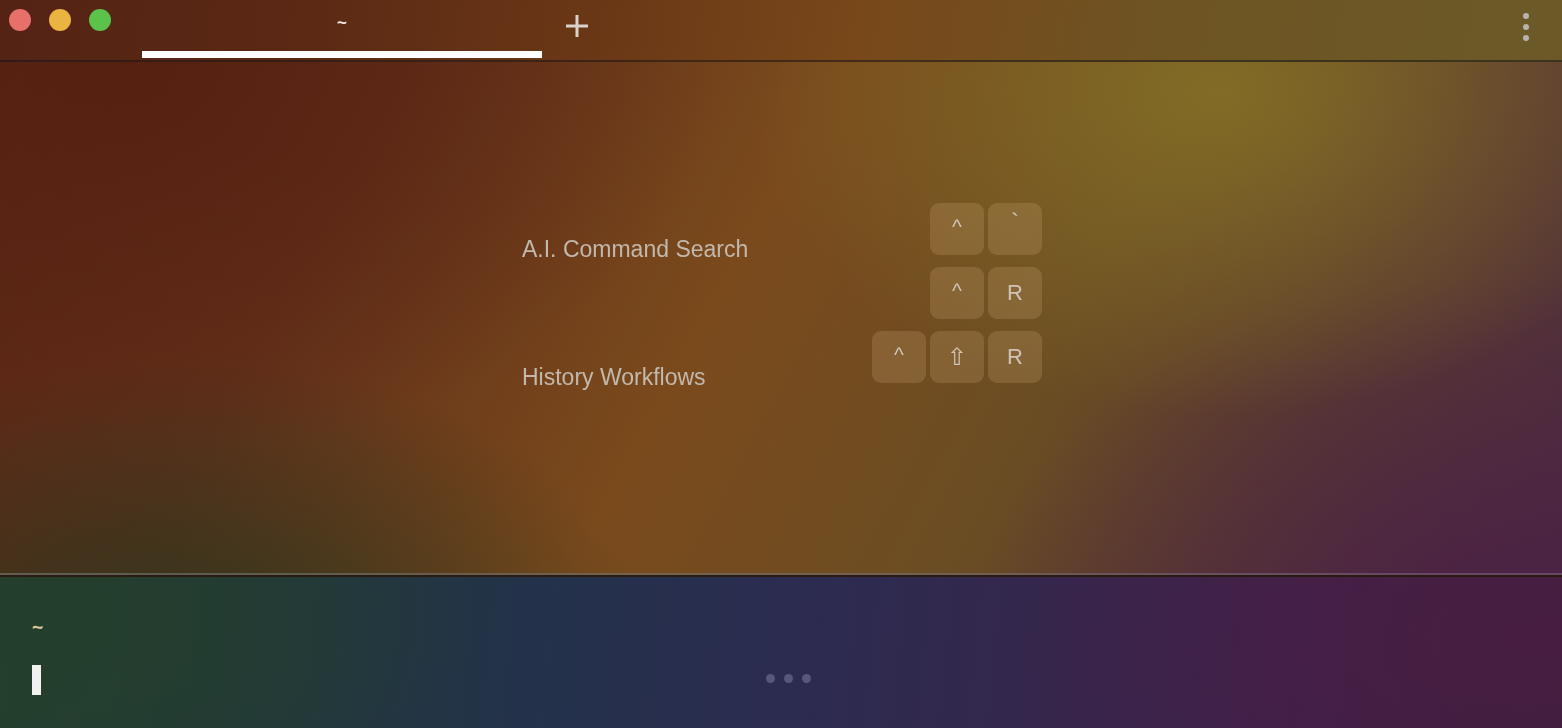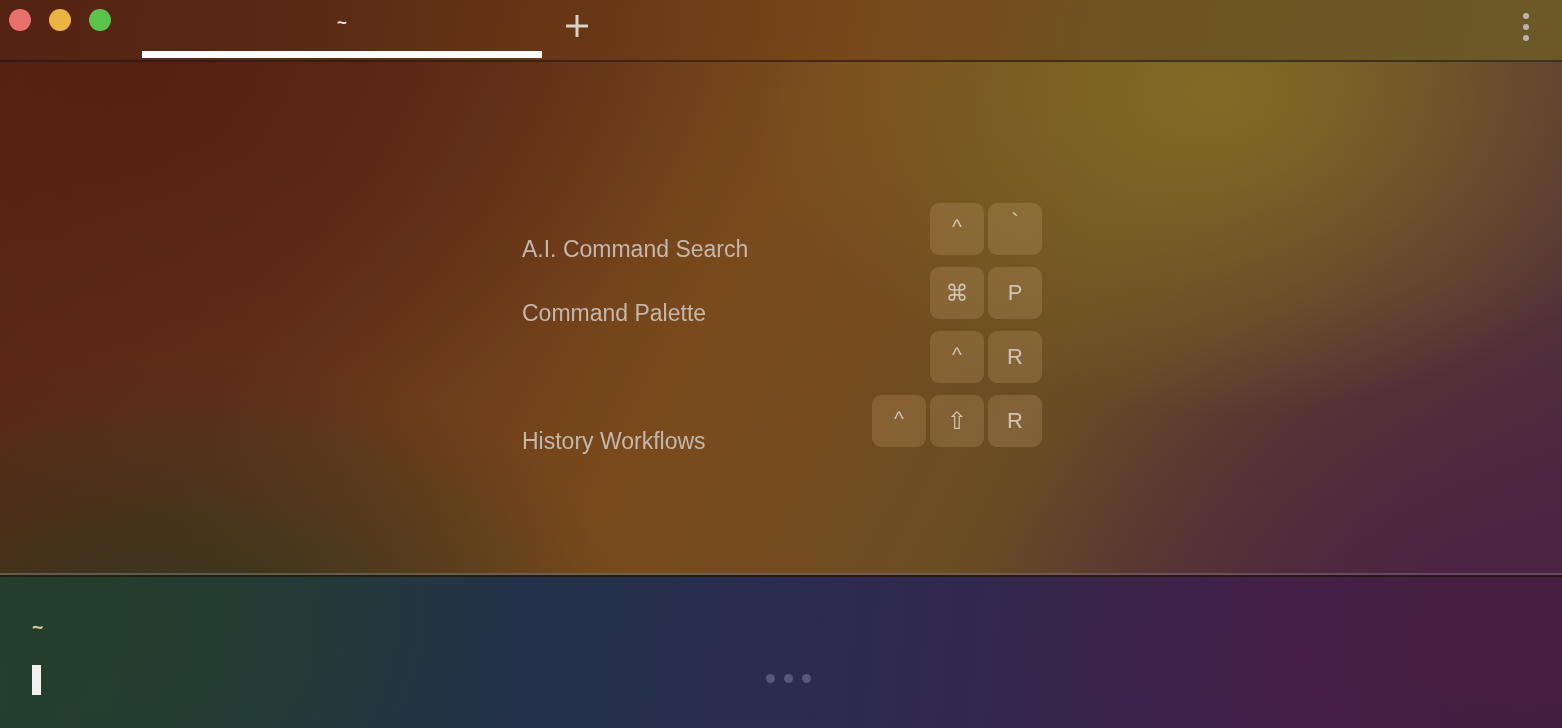--- a/index.html
+++ b/index.html
@@ -294,27 +294,20 @@
     <div class="hints">
 
       <div class="hint-row">
         <span class="hint-label">A.I. Command Search</span>
         <span class="hint-keys">
           <span class="keycap glyph-ctrl">^</span>
           <span class="keycap glyph-tick">`</span>
         </span>
       </div>
 
-      <div class="hint-row">
-        <span class="hint-label">Command Palette</span>
-        <span class="hint-keys">
-          <span class="keycap glyph-cmd">⌘</span>
-          <span class="keycap">P</span>
-        </span>
-      </div>
 
       <div class="hint-row">
         <span class="hint-keys">
           <span class="keycap glyph-ctrl">^</span>
           <span class="keycap">R</span>
         </span>
       </div>
 
       <div class="hint-row">
         <span class="hint-label">History Workflows</span>

